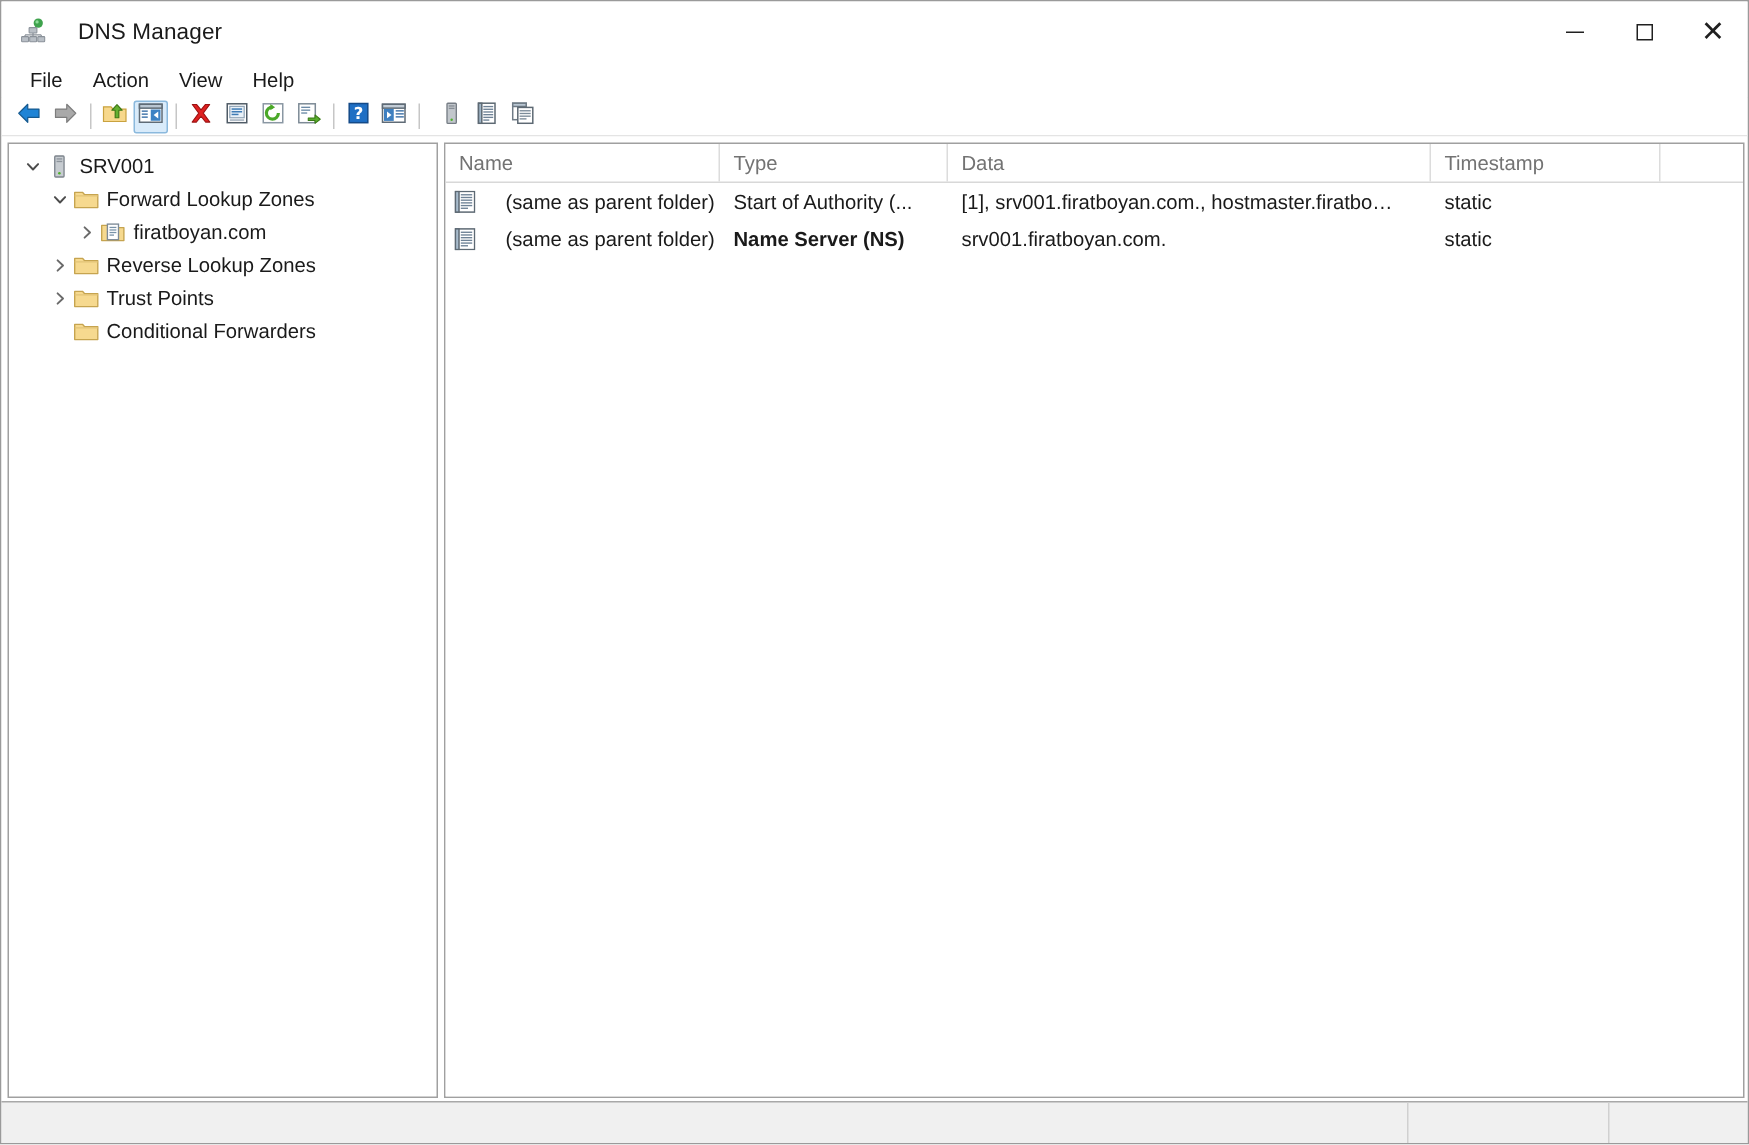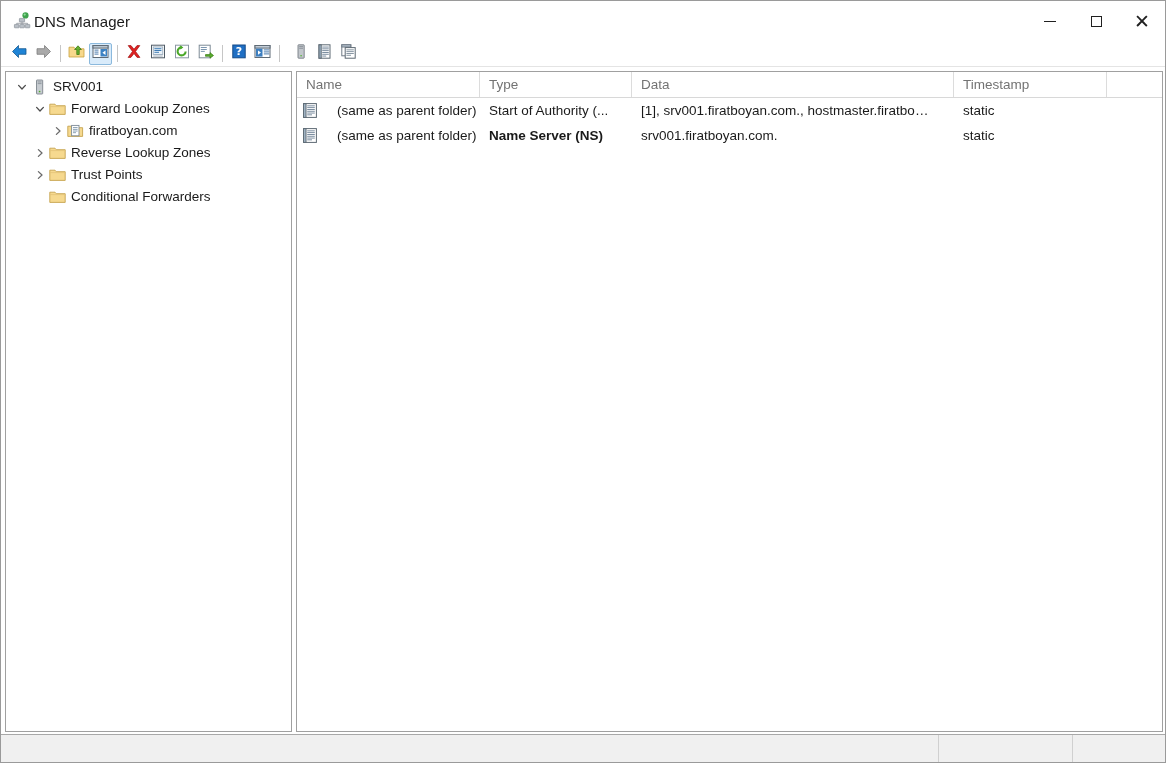--- a/index.html
+++ b/index.html
@@ -27,21 +27,21 @@
     flex: 0 0 40px;
     display: flex;
     align-items: center;
     background: #ffffff;
     position: relative;
   }
   .title-left {
     display: flex;
     align-items: center;
     padding-left: 12px;
-    gap: 3px;
+    gap: 21px;
   }
   .app-icon { width: 18px; height: 18px; position: relative; display:block; }
   .title-text {
     font-size: 15px;
     color: #1a1a1a;
     letter-spacing: 0.1px;
   }
   .win-controls {
     position: absolute;
     right: 0; top: 0;
@@ -262,20 +262,26 @@
         </div>
       <div class="win-btn">
           <span class="max-glyph"></span>
         </div>
       <div class="win-btn close">
           <span class="close-glyph">✕</span>
         </div>
     </div>
   </div>
 
+  <div class="menubar">
+    <div class="menu-item">File</div>
+    <div class="menu-item">Action</div>
+    <div class="menu-item">View</div>
+    <div class="menu-item">Help</div>
+  </div>
 
   <div class="toolbar">
 
     <div class="tb-btn">
       <span>
         <svg width="17" height="15" viewBox="0 0 17 15">
           <path d="M7.5 1.5 L1.5 7.5 L7.5 13.5 L7.5 10.3 L15 10.3 L15 4.7 L7.5 4.7 Z" fill="#1f84d6" stroke="#15598f" stroke-width="0.8" stroke-linejoin="round"></path>
         </svg>
       </span>
     </div>

